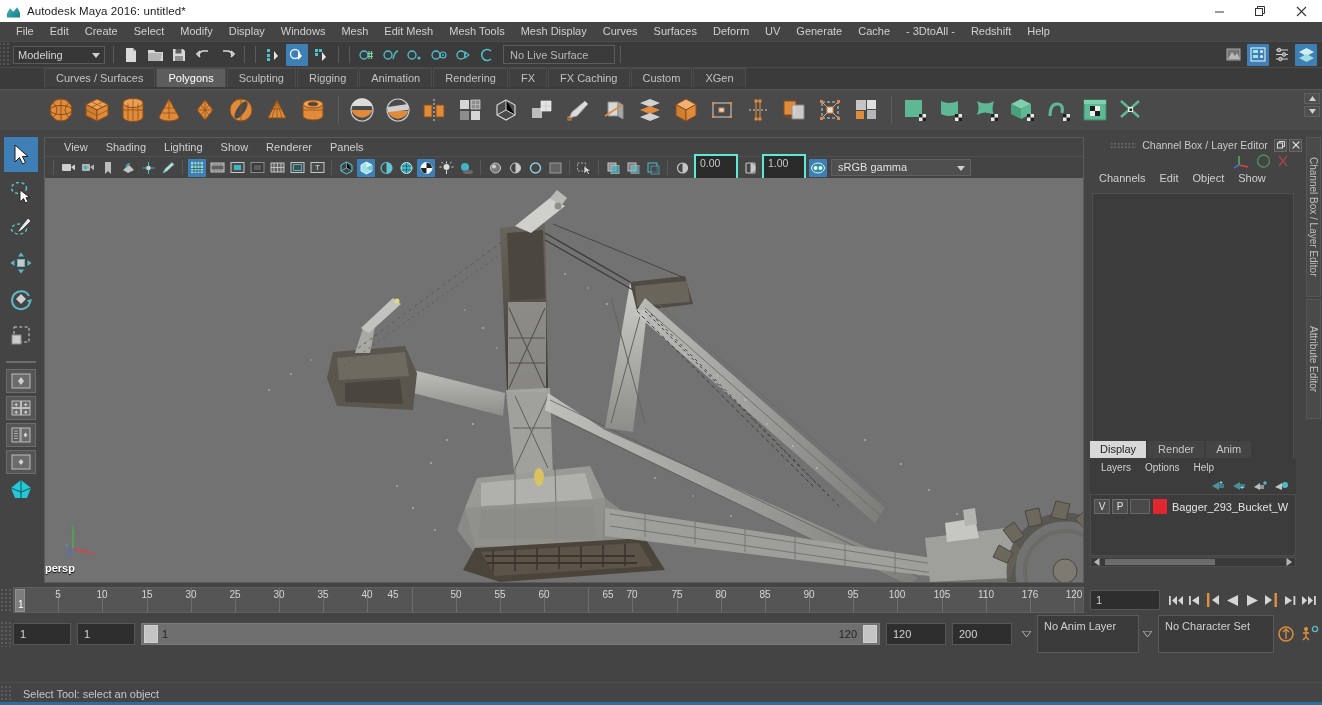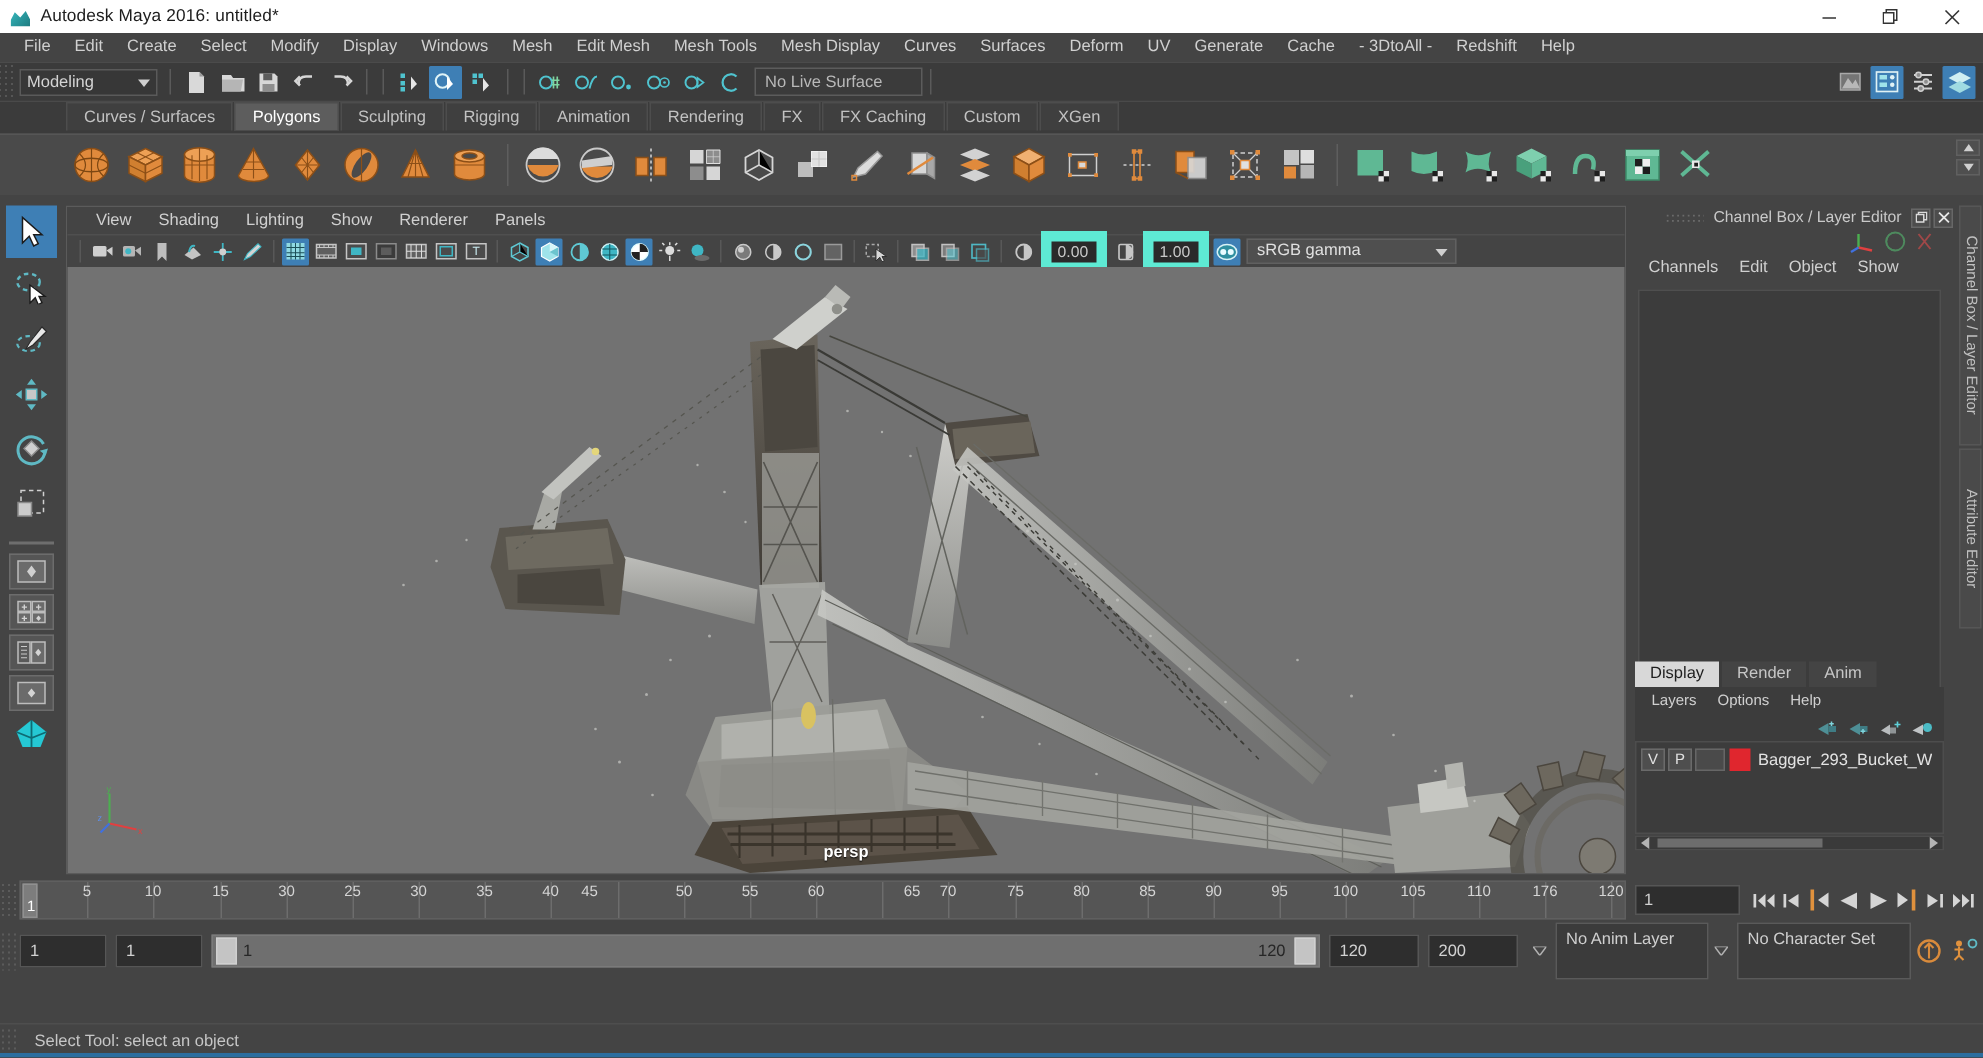--- a/index.html
+++ b/index.html
@@ -100,28 +100,28 @@
   .viewpanel { position:absolute; left:44px; top:137px; width:1040px; height:446px; background:#2e2e2e;
     border:1px solid #5b5b5b; }
   .vp-menubar { height:18px; background:#444444; display:flex; align-items:center; padding-left:10px; }
   .vp-menu { padding:0 9px; font-size:11px; color:#d0d0d0; line-height:18px; }
   .vp-toolbar { height:22px; background:#444444; display:flex; align-items:center; padding-left:4px;
     border-top:1px solid #4f4f4f; }
   .vp-ico { width:18px; height:18px; margin:0 1px; flex:none; display:flex; align-items:center; justify-content:center;
     border-radius:1px; }
   .vp-ico.on { background:#3e7fb5; }
   .vp-sep { width:1px; height:15px; background:#585858; margin:0 4px; flex:none; }
-  .vp-num { width:44px; height:28px; background:#2a2a2a; border:7px solid #5eead4; color:#c9c9c9;
+  .vp-num { width:44px; height:28px; background:#2a2a2a; border:2px solid #5eead4; color:#c9c9c9;
     font-size:10.5px; line-height:14px; padding-left:4px; margin:0 2px; }
   .vp-colorspace { width:140px; height:17px; background:#4f4f4f; border:1px solid #606060; color:#e0e0e0;
     font-size:11px; line-height:15px; padding-left:6px; margin-left:3px; position:relative; }
   .vp-colorspace .arr { position:absolute; right:5px; top:6px; border-left:4px solid transparent;
     border-right:4px solid transparent; border-top:5px solid #cfcfcf; }
   .vp-canvas { position:absolute; left:0; right:0; top:40px; bottom:0; background:#727272; overflow:hidden; }
-  .vp-label { position:absolute; bottom:8px; left:0; right:0; text-align:center; color:#ffffff;
+  .vp-label { position:absolute; bottom:8px; left:0; right:0; color:#ffffff;
     font-size:11px; font-weight:bold; text-shadow:0 1px 1px #000; }
   .axis-gizmo { position:absolute; left:20px; bottom:25px; width:34px; height:34px; }
 
   
   .rightpanel { position:absolute; left:1088px; top:137px; width:234px; height:446px; background:#444444; }
   .rp-titlebar { height:16px; background:#444444; display:flex; align-items:center; position:relative;
     justify-content:center; }
   .rp-title { font-size:10.5px; color:#c9c9c9; }
   .rp-dots { width:26px; height:7px;
     background-image:radial-gradient(#6a6a6a 32%, transparent 34%);

